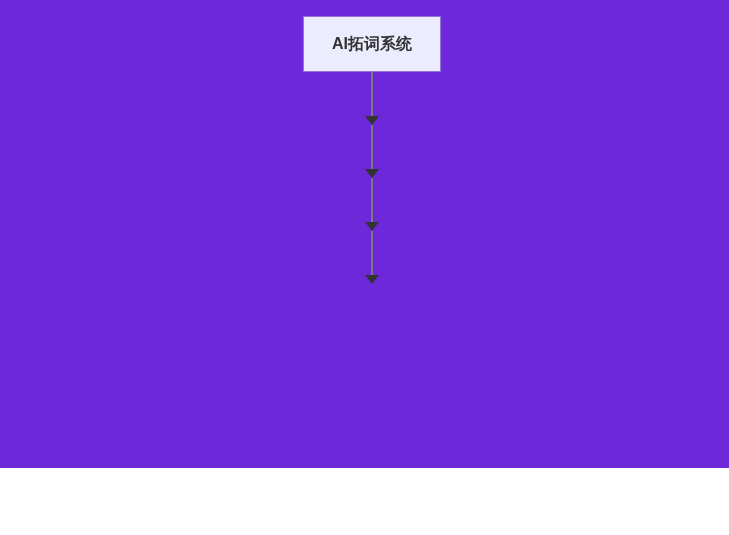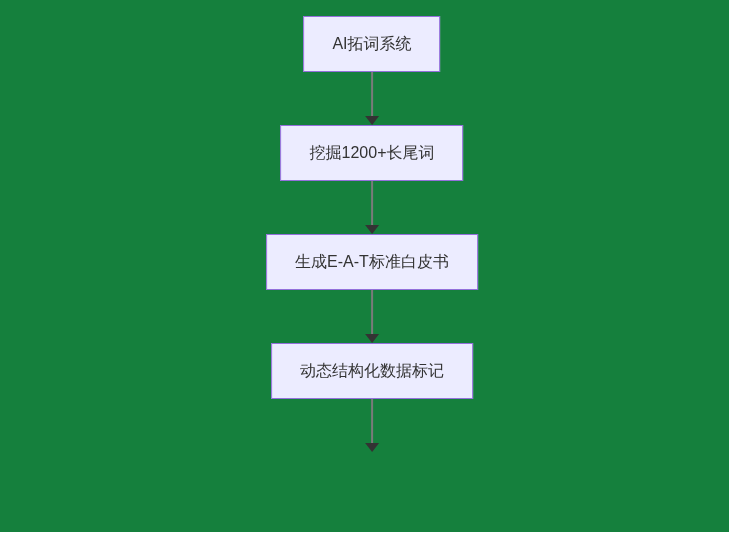--- a/index.html
+++ b/index.html
@@ -2,24 +2,25 @@
 <html><head>
 <meta charset="utf-8">
 <style>
   html, body {
     margin: 0;
     padding: 0;
   }
   .page {
     position: relative;
     width: 729px;
-    height: 532px;
-    background: #15803d;
+    height: 468px;
+    background: #6d28d9;
     overflow: hidden;
     font-family: "Liberation Sans", "DejaVu Sans", sans-serif;
+    font-weight: bold;
   }
   .flowchart {
     position: absolute;
     left: 372px;
     top: 16px;
     transform: translateX(-50%);
     display: flex;
     flex-direction: column;
     align-items: center;
   }
@@ -65,41 +66,32 @@
 
     <div class="node">
       <span>AI拓词系统</span>
     </div>
 
     <div class="connector">
       <div class="line"></div>
       <div class="arrowhead"></div>
     </div>
 
-    <div class="node">
-      <span>挖掘1200+长尾词</span>
-    </div>
 
     <div class="connector">
       <div class="line"></div>
       <div class="arrowhead"></div>
     </div>
 
-    <div class="node">
-      <span>生成E-A-T标准白皮书</span>
-    </div>
 
     <div class="connector">
       <div class="line"></div>
       <div class="arrowhead"></div>
     </div>
 
-    <div class="node">
-      <span>动态结构化数据标记</span>
-    </div>
 
     <div class="connector">
       <div class="line"></div>
       <div class="arrowhead"></div>
     </div>
 
 
   </div>
 </div>
 

